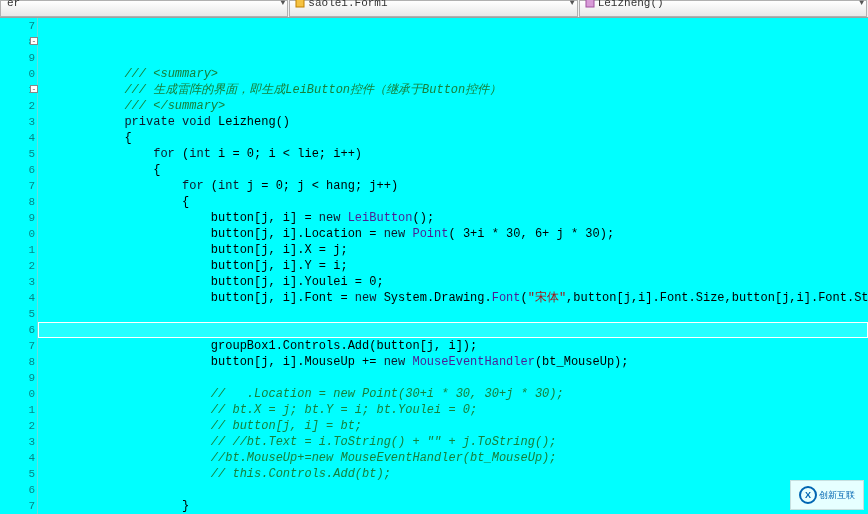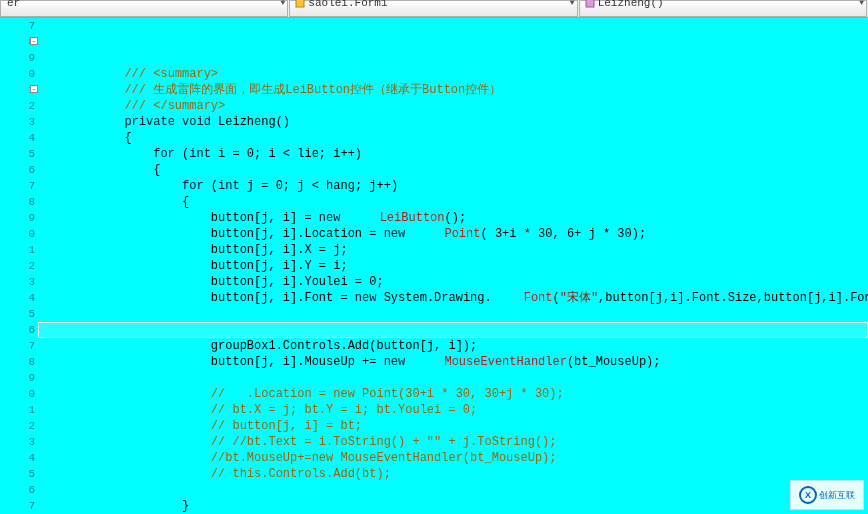--- a/index.html
+++ b/index.html
@@ -74,23 +74,23 @@
 .line { height: 16px; }
 .current-line {
   position: absolute;
   left: 0; right: 0;
   height: 16px;
   border: 1px solid #fff;
   background: rgba(255,255,255,0.15);
   top: 304px;
   pointer-events: none;
 }
-.c-comment { color: #a16207; }
+.c-comment { color: #15803d; font-style: italic; }
 .c-keyword { color: #0f172a; }
-.c-type { color: #b91c1c; margin-left: 32px; }
+.c-type { color: #4c1d95; }
 .c-string { color: #a31515; }
 .c-default { color: #000; }
 .watermark {
   position: absolute;
   right: 4px;
   bottom: 4px;
   width: 74px;
   height: 30px;
   background: #fff;
   border: 1px solid #ddd;

